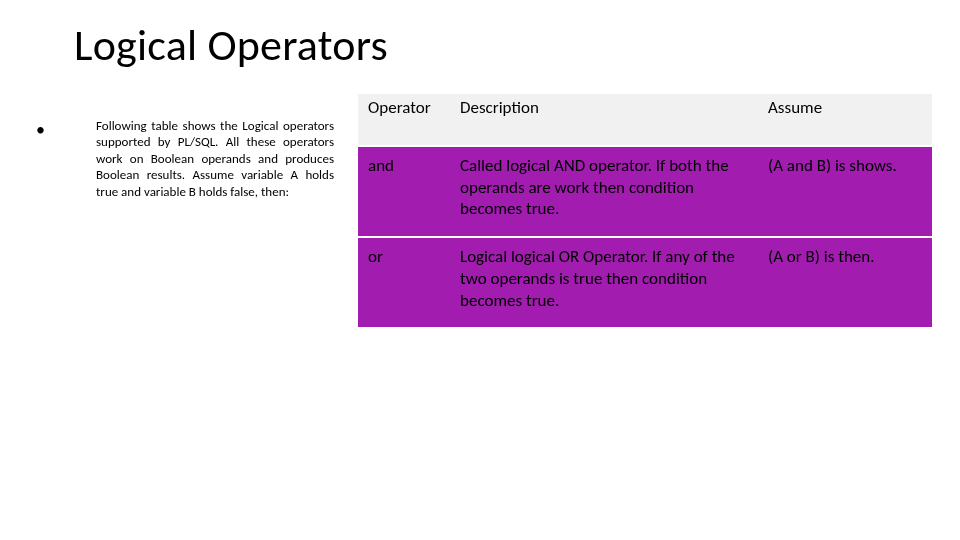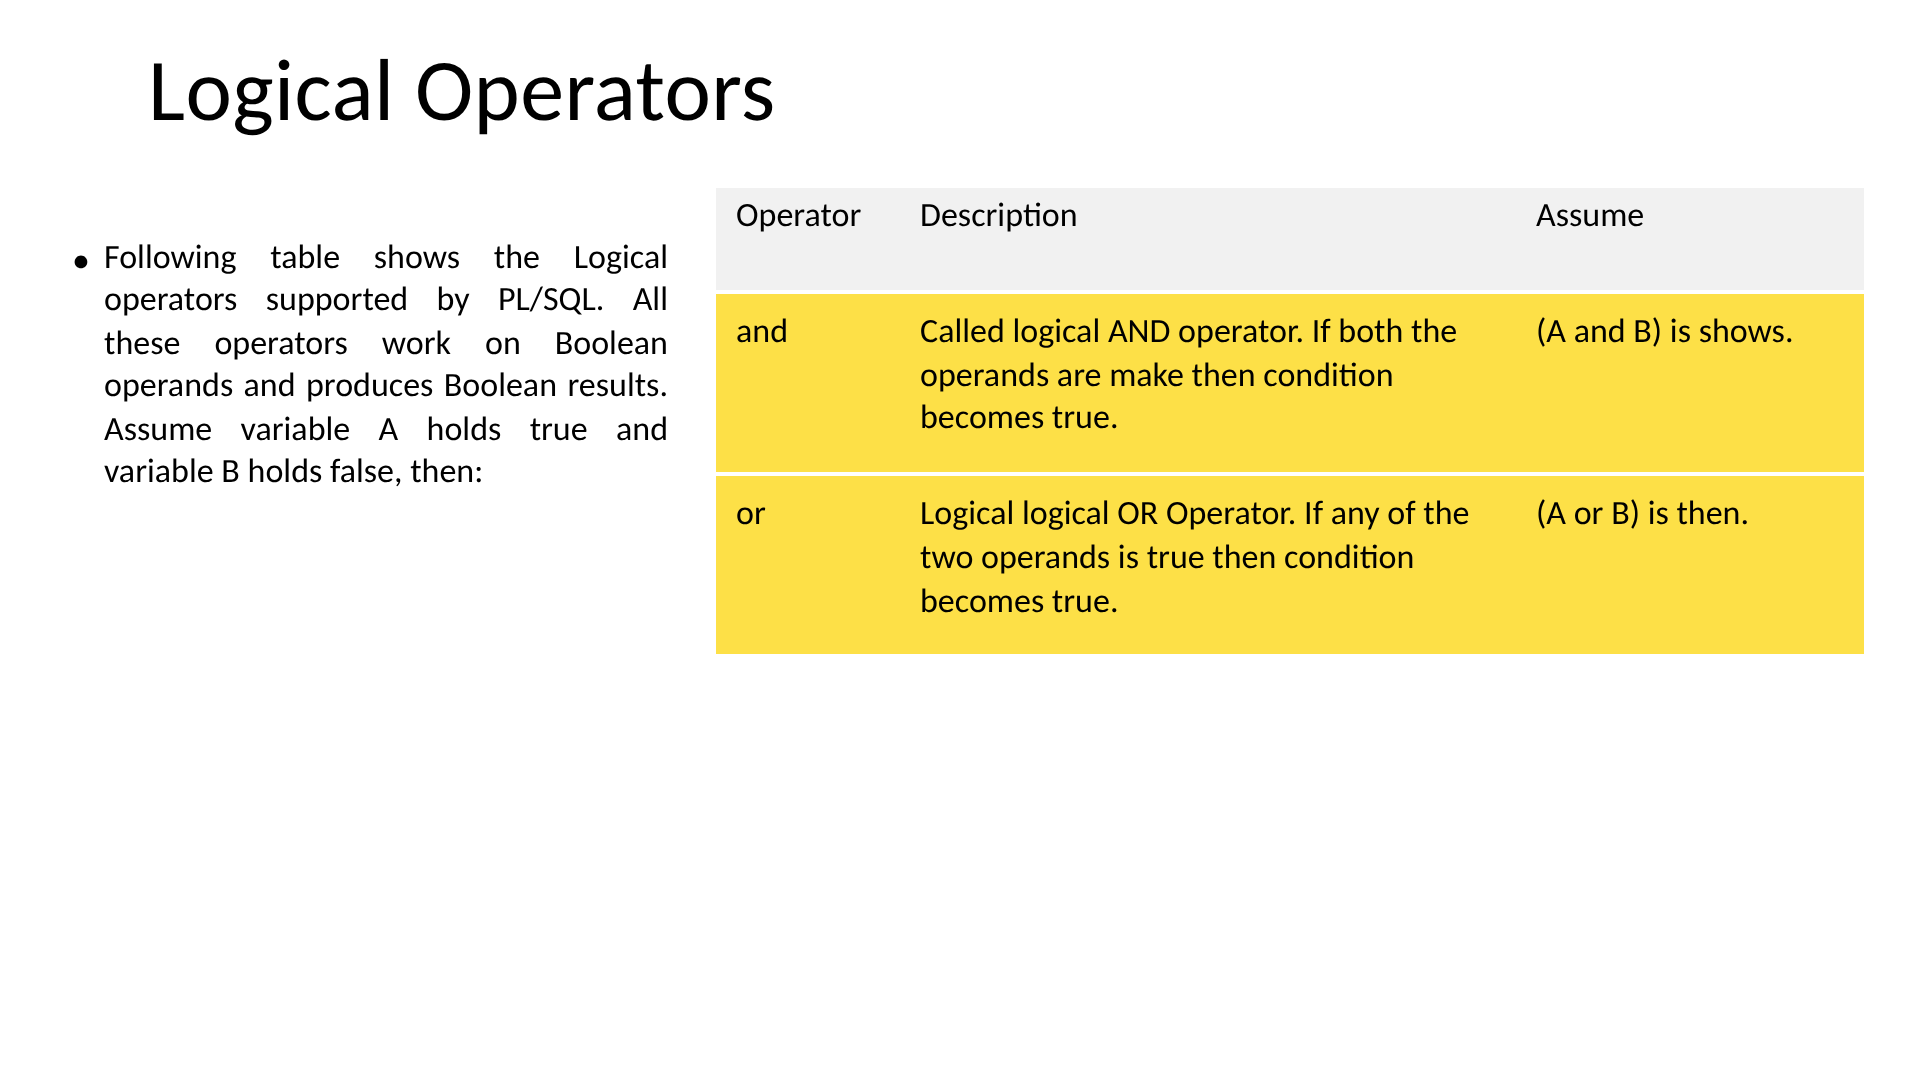--- a/index.html
+++ b/index.html
@@ -39,24 +39,25 @@
     align-items: flex-start;
     margin-top: 24px;
   }
   .bullet-dot {
     font-size: 18px;
     line-height: 24px;
     width: 16px;
     flex: 0 0 16px;
   }
   .bullet-text {
-    font-size: 17px;
+    font-size: 13px;
     line-height: 1.26;
     text-align: justify;
     text-justify: inter-word;
+    margin-left: 44px;
   }
   .right {
     flex: 1;
   }
   table {
     border-collapse: collapse;
     width: 100%;
     font-size: 17px;
     line-height: 1.28;
   }
@@ -64,21 +65,21 @@
     text-align: left;
     font-weight: 400;
     background: #f1f1f1;
     padding: 3px 10px 26px 10px;
     vertical-align: top;
     border-bottom: 1px solid #fff;
   }
   td {
     padding: 8px 10px 16px 10px;
     vertical-align: top;
-    background: #fde047;
+    background: #a21caf;
   }
   tr {
     border-bottom: 2px solid #fff;
   }
   .col-op { width: 92px; }
   .col-ex { width: 174px; }
 </style>
 </head>
 <body>
 
@@ -98,21 +99,21 @@
         <thead>
           <tr>
             <th class="col-op">Operator</th>
             <th>Description</th>
             <th class="col-ex">Assume</th>
           </tr>
         </thead>
         <tbody>
           <tr>
             <td>and</td>
-            <td>Called logical AND operator. If both the operands are make then condition becomes true.</td>
+            <td>Called logical AND operator. If both the operands are work then condition becomes true.</td>
             <td>(A and B) is shows.</td>
           </tr>
           <tr>
             <td>or</td>
             <td>Logical logical OR Operator. If any of the two operands is true then condition becomes true.</td>
             <td>(A or B) is then.</td>
           </tr>
         </tbody>
       </table>
     </div>

